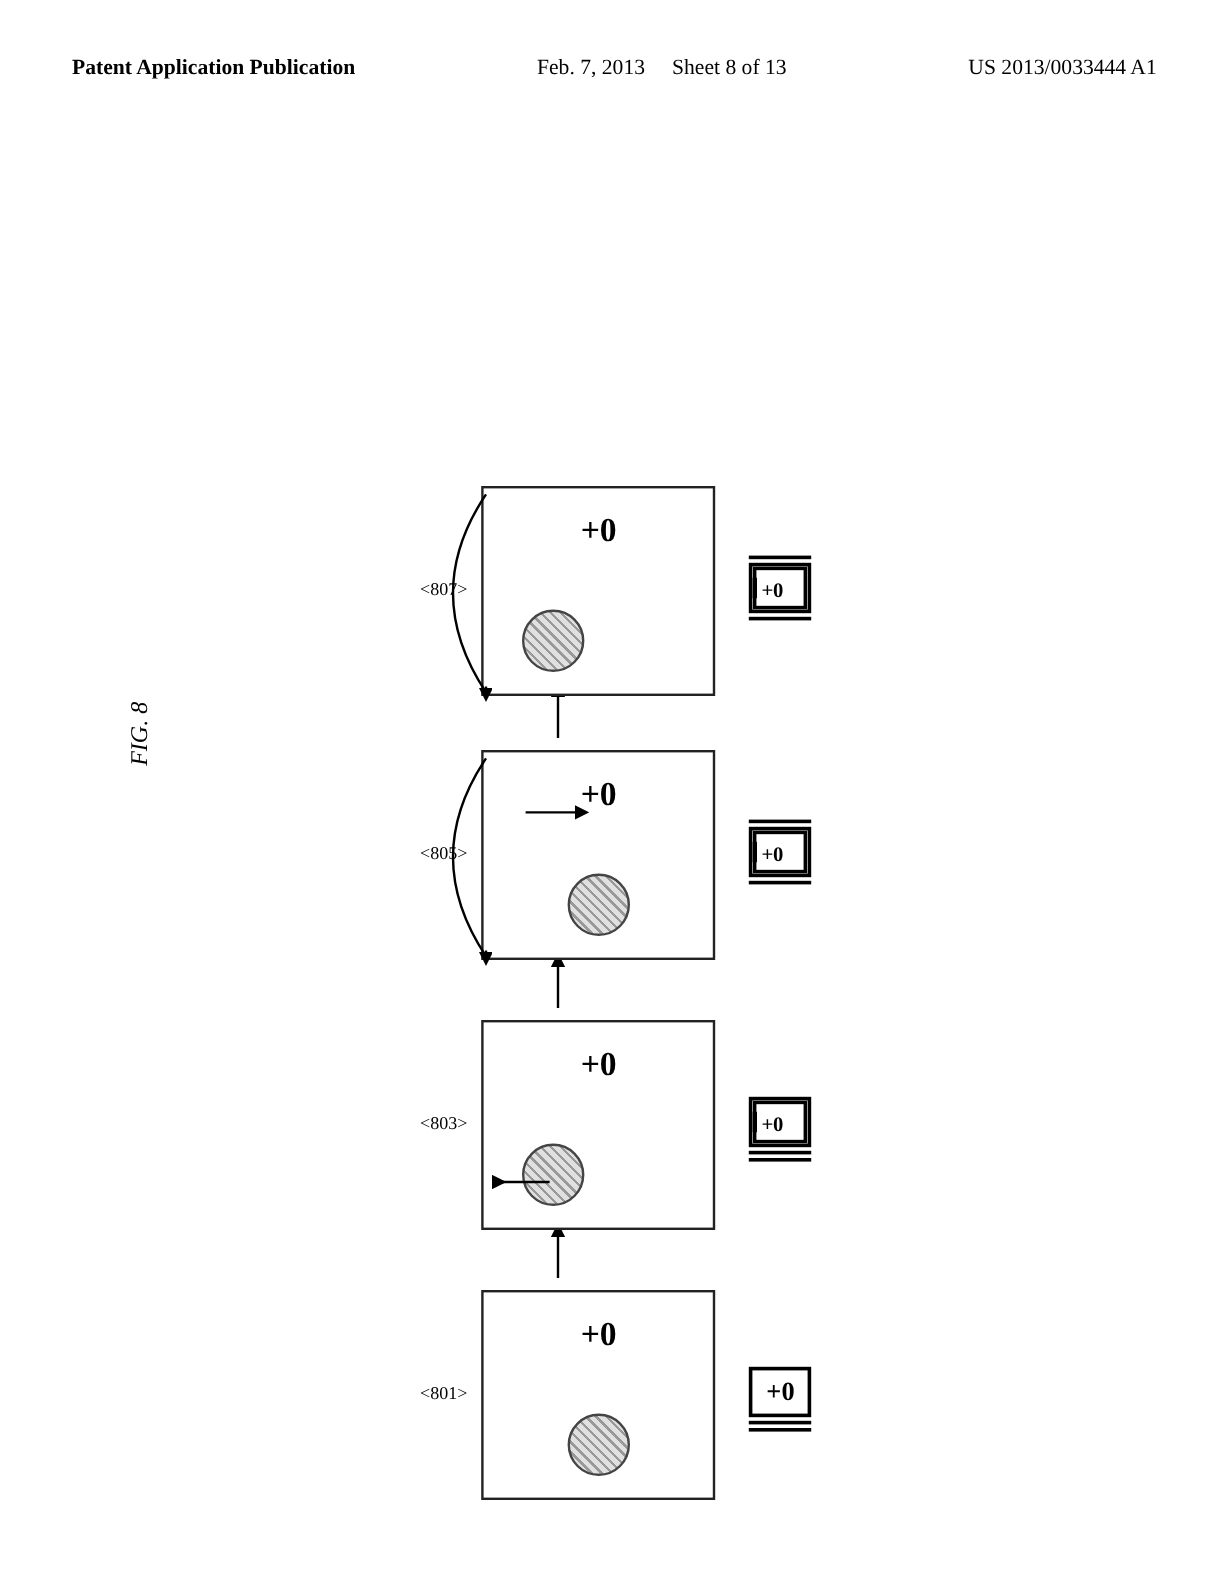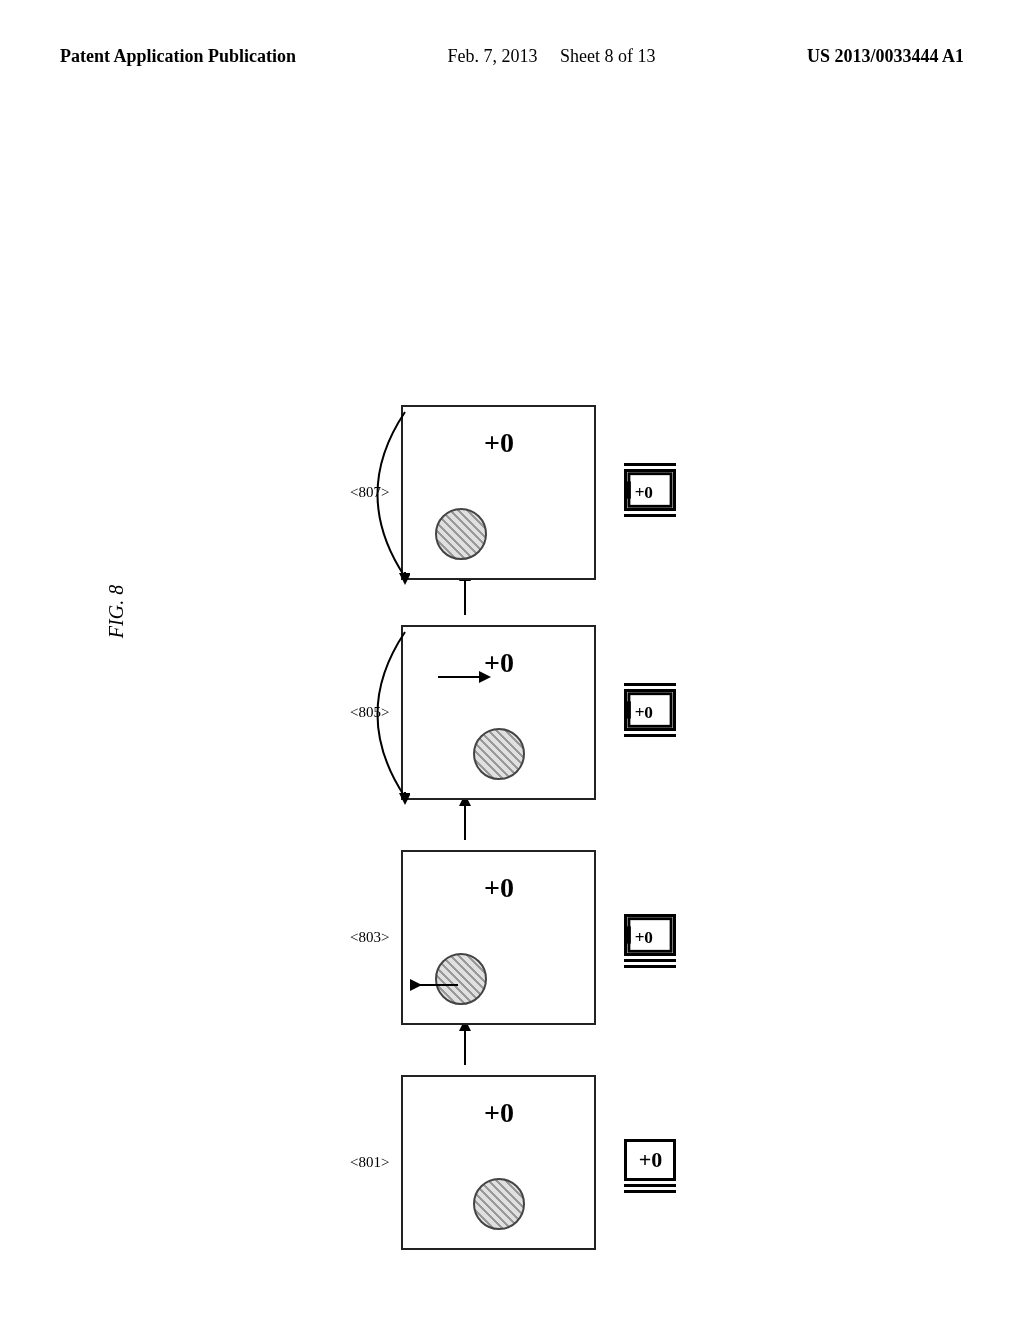--- a/index.html
+++ b/index.html
@@ -28,21 +28,20 @@
     .header-center {
       font-size: 18px;
       text-align: center;
       line-height: 1.4;
     }
 
     .header-right {
       font-size: 18px;
       text-align: right;
       line-height: 1.4;
-      font-weight: bold;
     }
 
     .fig-label {
       position: absolute;
       left: 90px;
       top: 600px;
       font-size: 20px;
       font-style: italic;
       transform: rotate(-90deg);
       transform-origin: center center;

